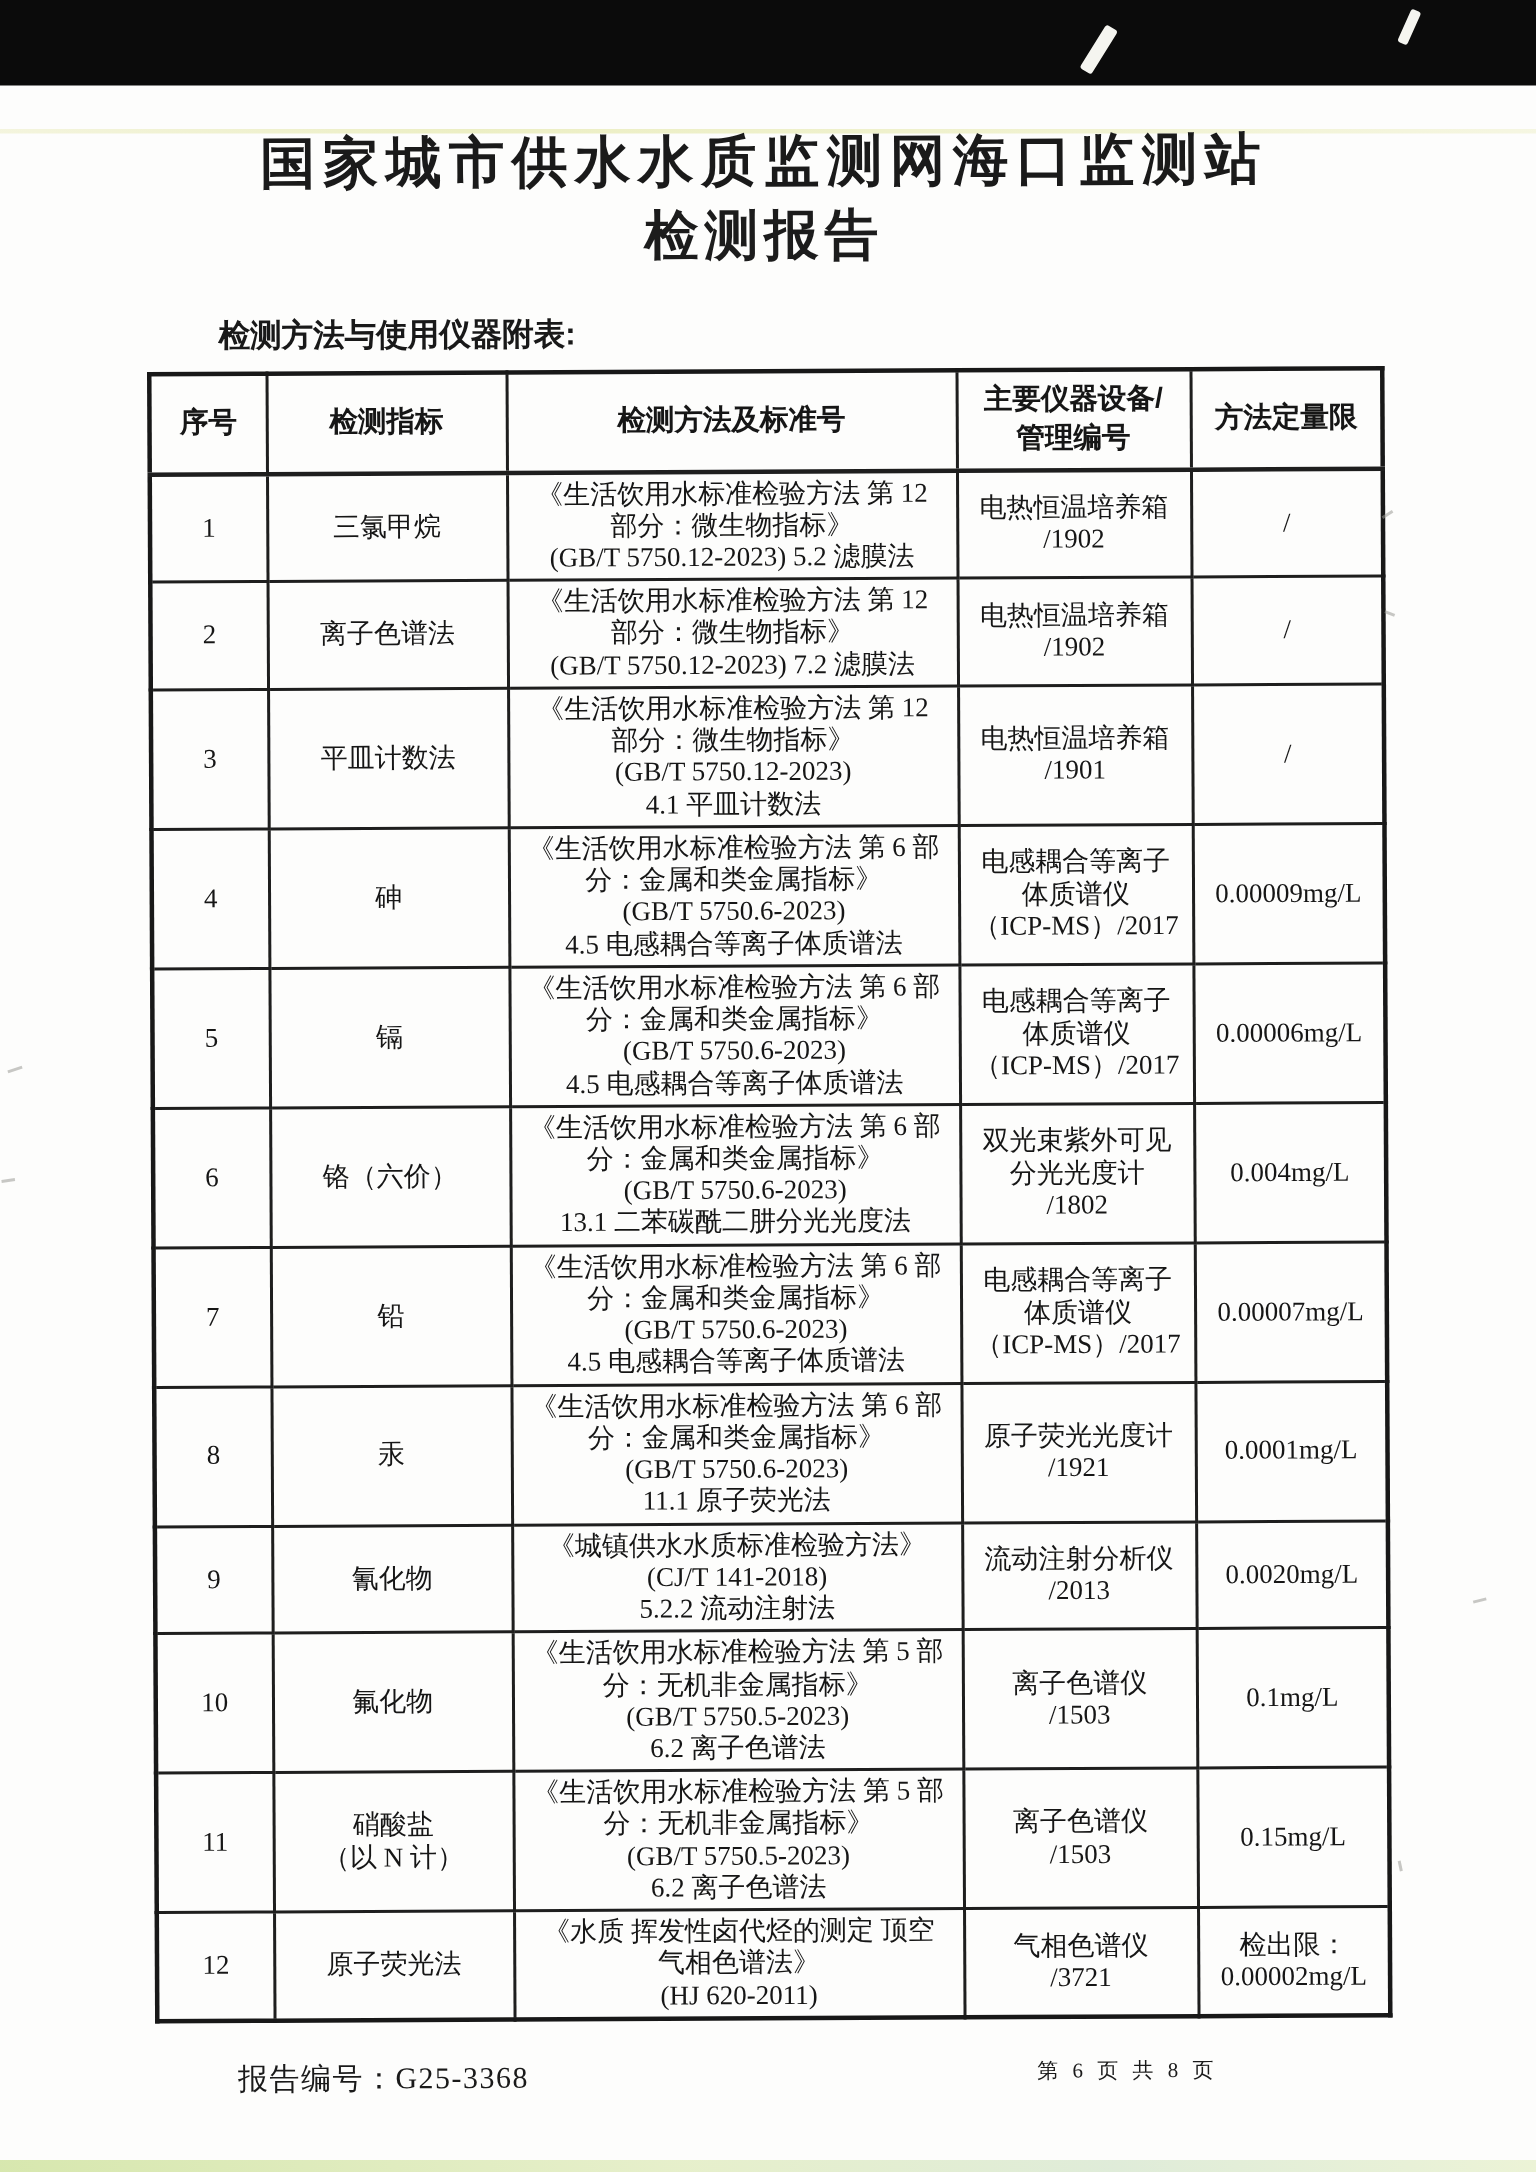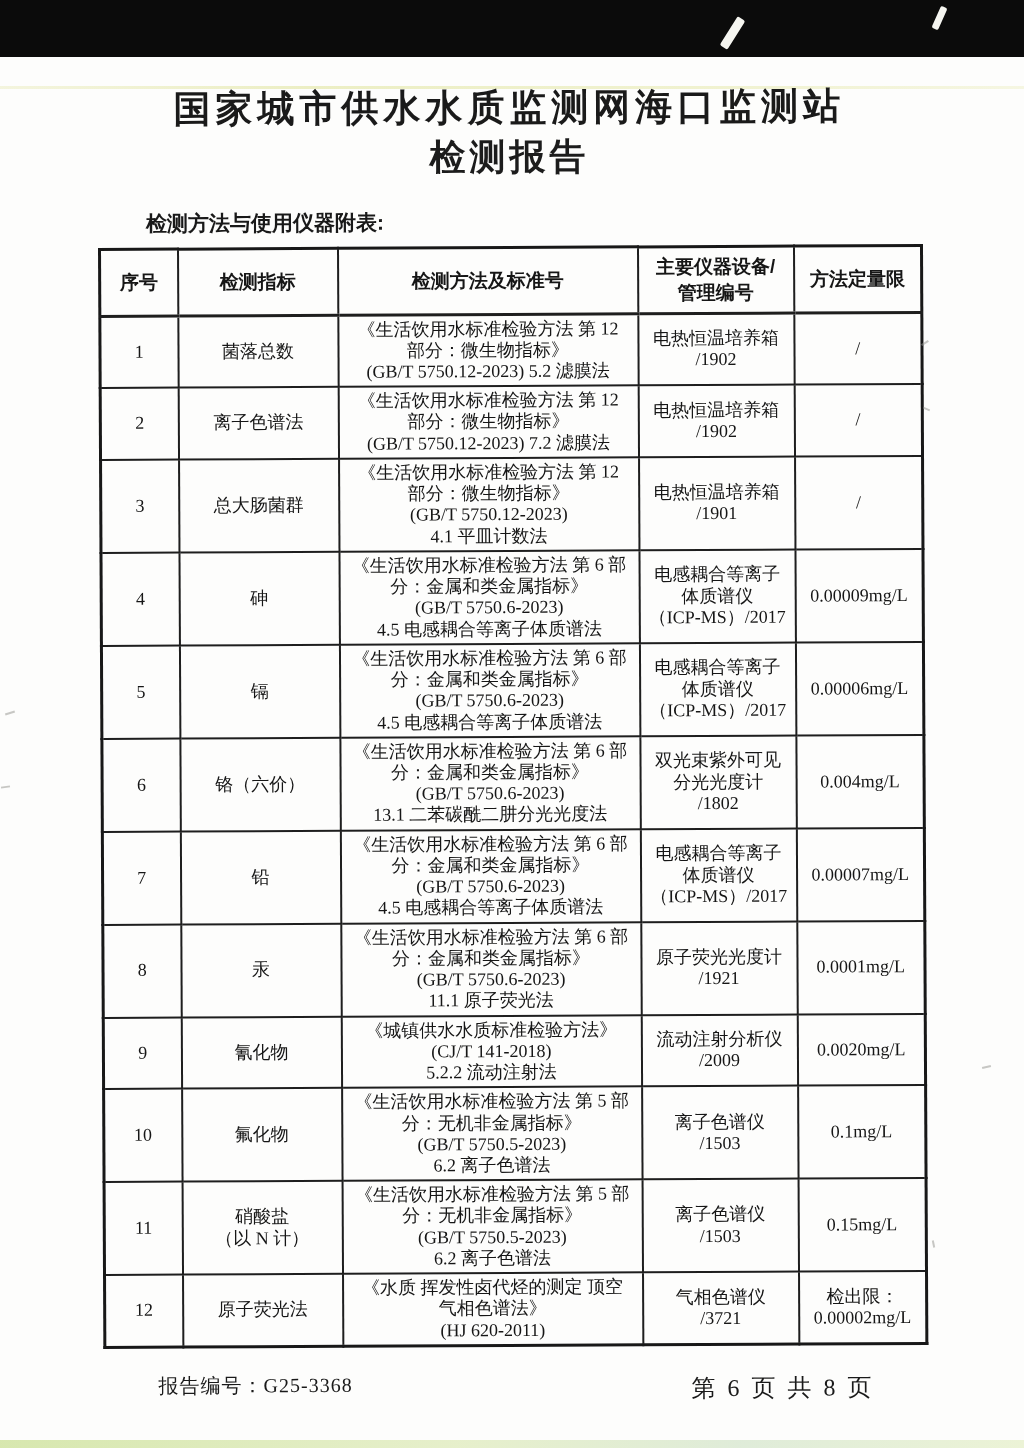--- a/index.html
+++ b/index.html
@@ -103,21 +103,21 @@
   td.c-method { padding: 4px 4px; }
   .footer {
     margin-top: 24px;
     width: 1024px;
     position: relative;
     height: 30px;
     font-size: 20px;
     color: #1a1a1a;
   }
   .footer .report-no { position: absolute; left: 155px; top: 0; letter-spacing: 1px; font-family: Liberation Serif, serif; }
-  .footer .page-info  { position: absolute; left: 688px; top: 2px; font-size: 24px; letter-spacing: 3px; }
+  .footer .page-info  { position: absolute; left: 688px; top: 2px; font-size: 14px; letter-spacing: 3px; }
   
   .speck {
     position: absolute;
     border-top: 2px solid #9a9a96;
     opacity: .55;
   }
 </style>
 </head>
 <body>
 
@@ -149,41 +149,41 @@
             <th>检测指标</th>
             <th>检测方法及标准号</th>
             <th>主要仪器设备/
 管理编号</th>
             <th>方法定量限</th>
           </tr>
       </thead>
       <tbody id="table-body">
           <tr>
             <td class="c-no">1</td>
-            <td class="c-indicator">菌落总数</td>
+            <td class="c-indicator">三氯甲烷</td>
             <td class="c-method">《生活饮用水标准检验方法 第 12
 部分：微生物指标》
 (GB/T 5750.12-2023) 5.2  滤膜法</td>
             <td class="c-instrument">电热恒温培养箱
 /1902</td>
             <td class="c-limit">/</td>
           </tr>
           <tr>
             <td class="c-no">2</td>
             <td class="c-indicator">离子色谱法</td>
             <td class="c-method">《生活饮用水标准检验方法 第 12
 部分：微生物指标》
 (GB/T 5750.12-2023) 7.2  滤膜法</td>
             <td class="c-instrument">电热恒温培养箱
 /1902</td>
             <td class="c-limit">/</td>
           </tr>
           <tr>
             <td class="c-no">3</td>
-            <td class="c-indicator">总大肠菌群</td>
+            <td class="c-indicator">平皿计数法</td>
             <td class="c-method">《生活饮用水标准检验方法 第 12
 部分：微生物指标》
 (GB/T 5750.12-2023)
 4.1  平皿计数法</td>
             <td class="c-instrument">电热恒温培养箱
 /1901</td>
             <td class="c-limit">/</td>
           </tr>
           <tr>
             <td class="c-no">4</td>
@@ -244,21 +244,21 @@
 /1921</td>
             <td class="c-limit">0.0001mg/L</td>
           </tr>
           <tr>
             <td class="c-no">9</td>
             <td class="c-indicator">氰化物</td>
             <td class="c-method">《城镇供水水质标准检验方法》
 (CJ/T 141-2018)
 5.2.2  流动注射法</td>
             <td class="c-instrument">流动注射分析仪
-/2009</td>
+/2013</td>
             <td class="c-limit">0.0020mg/L</td>
           </tr>
           <tr>
             <td class="c-no">10</td>
             <td class="c-indicator">氟化物</td>
             <td class="c-method">《生活饮用水标准检验方法 第 5 部
 分：无机非金属指标》
 (GB/T 5750.5-2023)
 6.2  离子色谱法</td>
             <td class="c-instrument">离子色谱仪

